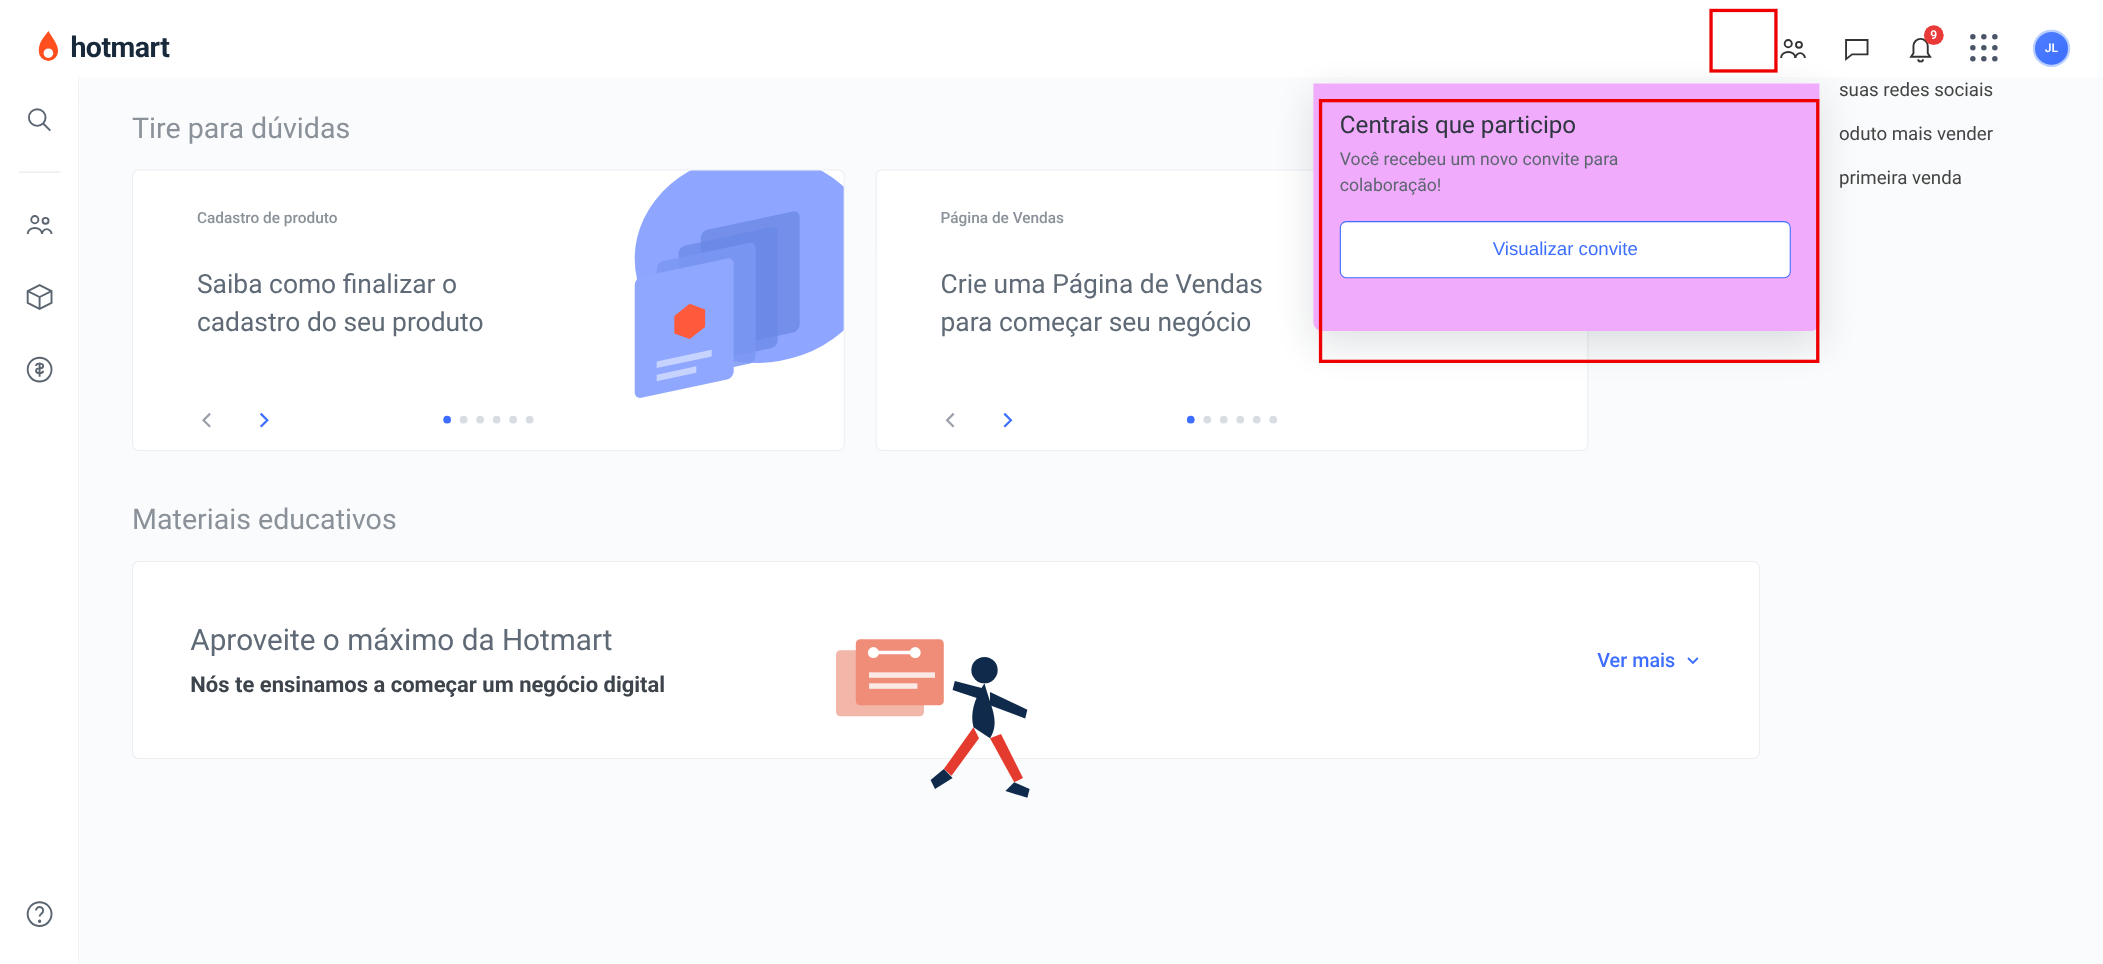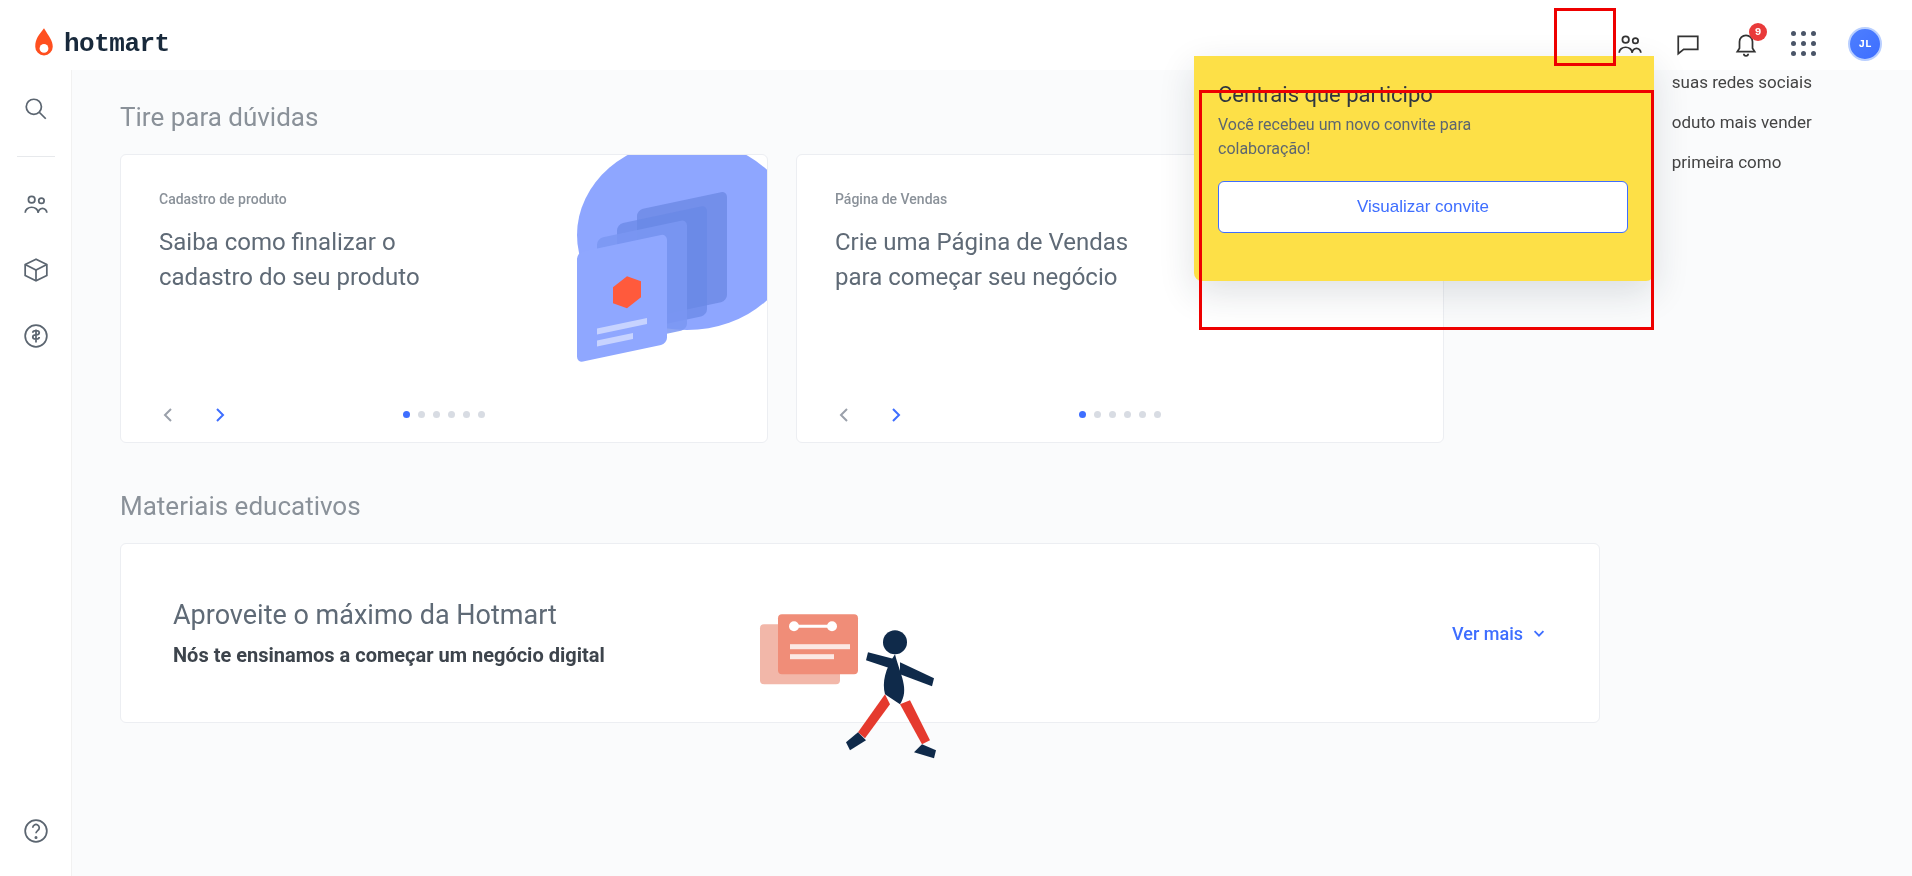--- a/index.html
+++ b/index.html
@@ -1,19 +1,19 @@
 <!DOCTYPE html>
 <html><head>
 <meta charset="utf-8">
 <style>
 * { margin: 0; padding: 0; box-sizing: border-box; }
 body { font-family: -apple-system, BlinkMacSystemFont, "Segoe UI", Roboto, Helvetica, Arial, sans-serif; background: #fff; color: #32373c; width: 1912px; height: 876px; overflow: hidden; position: relative; }
 
 
-.header { height: 88px; border-bottom: 1px solid #e5e7eb; display: flex; align-items: center; justify-content: space-between; padding: 0 30px; background: #fff; font-family: Liberation Mono, monospace; }
+.header { height: 88px; border-bottom: 1px solid #e5e7eb; display: flex; align-items: center; justify-content: space-between; padding: 0 30px; background: #fff; }
 .logo-group { display: flex; align-items: center; gap: 6px; }
 .logo-flame { width: 28px; height: 38px; }
 .logo-text { font-size: 26px; font-weight: 700; color: #18293b; letter-spacing: -0.5px; }
 .header-actions { display: flex; align-items: center; gap: 32px; }
 .hicon { width: 26px; height: 26px; stroke: #333; fill: none; stroke-width: 1.6; cursor: pointer; position: relative; }
 .icon-btn { position: relative; display: flex; align-items: center; justify-content: center; }
 .badge { position: absolute; top: -8px; right: -8px; background: #e93a3a; color: #fff; font-size: 11px; font-weight: 600; border-radius: 10px; min-width: 18px; height: 18px; display: flex; align-items: center; justify-content: center; padding: 0 4px; }
 .apps-grid { display: grid; grid-template-columns: repeat(3, 5px); grid-template-rows: repeat(3, 5px); gap: 5px; cursor: pointer; }
 .apps-grid span { background: #4a5568; border-radius: 50%; width: 5px; height: 5px; }
 .avatar { width: 34px; height: 34px; border-radius: 50%; background: linear-gradient(135deg,#4e7fff,#3d6eff); border: 2px solid #b9cfff; display: flex; align-items: center; justify-content: center; color: #fff; font-size: 11px; font-weight: 600; cursor: pointer; }
@@ -23,21 +23,21 @@
 .sidebar { position: absolute; left: 0; top: 70px; bottom: 0; width: 72px; background: #fff; border-right: 1px solid #f1f1f1; display: flex; flex-direction: column; align-items: center; padding-top: 26px; gap: 40px; }
 .sidebar .sicon { width: 26px; height: 26px; stroke: #5b6570; fill: none; stroke-width: 1.6; cursor: pointer; }
 .sidebar-divider { width: 38px; height: 1px; background: #e7e9ec; margin: -6px 0; }
 .sidebar-bottom { margin-top: auto; margin-bottom: 28px; }
 
 
 .main { position: absolute; left: 72px; top: 70px; right: 0; bottom: 0; background: #fafbfc; padding: 32px 0 0 48px; overflow: hidden; }
 .section-title { font-size: 26px; font-weight: 400; color: #8a9199; margin-bottom: 22px; }
 
 .cards-row { display: flex; gap: 28px; margin-bottom: 48px; }
-.card { background: #fff; border: 1px solid #eceef2; border-radius: 6px; width: 648px; height: 289px; padding: 36px 38px 18px; position: relative; display: flex; flex-direction: column; }
+.card { background: #fff; border: 1px solid #eceef2; border-radius: 6px; width: 648px; height: 256px; padding: 36px 58px 18px; position: relative; display: flex; flex-direction: column; gap: 16px; }
 .card-category { font-size: 14px; color: #8a9199; font-weight: 500; margin-bottom: 18px; }
 .card-title { font-size: 24px; color: #5f6a76; line-height: 1.45; max-width: 320px; }
 
 .card-illus { position: absolute; top: 0; right: 0; width: 260px; height: 240px; pointer-events: none; }
 
 .card-nav { margin-top: auto; display: flex; align-items: center; justify-content: space-between; }
 .nav-arrows { display: flex; gap: 34px; }
 .nav-arrow { width: 18px; height: 18px; cursor: pointer; }
 .nav-arrow svg { stroke: #9aa0aa; stroke-width: 2; fill: none; }
 .nav-arrow.active svg { stroke: #3e6eff; }
@@ -48,21 +48,21 @@
 .materials { margin-top: 6px; }
 .materials-card { background: #fff; border: 1px solid #eceef2; border-radius: 6px; width: 1480px; height: 180px; display: flex; align-items: center; padding: 0 52px; position: relative; }
 .mat-left { flex: 1; }
 .mat-title { font-size: 27px; font-weight: 400; color: #5f6a76; margin-bottom: 12px; }
 .mat-sub { font-size: 20px; font-weight: 700; color: #3d444c; }
 .mat-illus { position: absolute; left: 50%; top: 0; transform: translateX(-50%); height: 180%; }
 .ver-mais { color: #3e6eff; font-size: 18px; font-weight: 500; cursor: pointer; display: flex; align-items: center; gap: 8px; margin-left: auto; }
 .ver-mais svg { width: 16px; height: 16px; stroke: #3e6eff; fill: none; stroke-width: 2; }
 
 
-.popup { position: absolute; top: 56px; right: 258px; width: 460px; background: #fde047; box-shadow: 0 12px 36px rgba(30,40,60,.14); border-radius: 0 0 8px 8px; z-index: 40; padding: 26px 24px 48px; }
+.popup { position: absolute; top: 76px; right: 258px; width: 460px; background: #f0abfc; box-shadow: 0 12px 36px rgba(30,40,60,.14); border-radius: 0 0 8px 8px; z-index: 40; padding: 26px 24px 48px; }
 .popup-title { font-size: 22px; color: #2e3640; margin-bottom: 6px; }
 .popup-msg { font-size: 16px; color: #5d6670; line-height: 1.5; margin-bottom: 20px; max-width: 340px; }
 .popup-btn { width: 410px; height: 52px; border: 1px solid #3e6eff; background: #fff; color: #3e6eff; font-size: 17px; border-radius: 6px; cursor: pointer; }
 .highlight-box-popup { position: absolute; top: 90px; right: 258px; width: 455px; height: 240px; border: 3px solid #e00; z-index: 60; pointer-events: none; }
 
 
 .peek-list { position: absolute; top: 72px; right: 100px; z-index: 30; font-size: 17px; color: #444; display: flex; flex-direction: column; gap: 20px; }
 
 </style>
 </head>
@@ -239,21 +239,21 @@
             <path d="M4 7l5 5 5-5"></path>
           </svg>
       </div>
     </div>
   </div>
 </div>
 
 <div class="peek-list">
   <div>suas redes sociais</div>
   <div>oduto mais vender</div>
-  <div>primeira como</div>
+  <div>primeira venda</div>
 </div>
 
 <div class="popup">
   <div class="popup-title">Centrais que participo</div>
   <div class="popup-msg">Você recebeu um novo convite para colaboração!</div>
   <button class="popup-btn">Visualizar convite</button>
 </div>
 <div class="highlight-box-popup"></div>
 
 </body></html>

